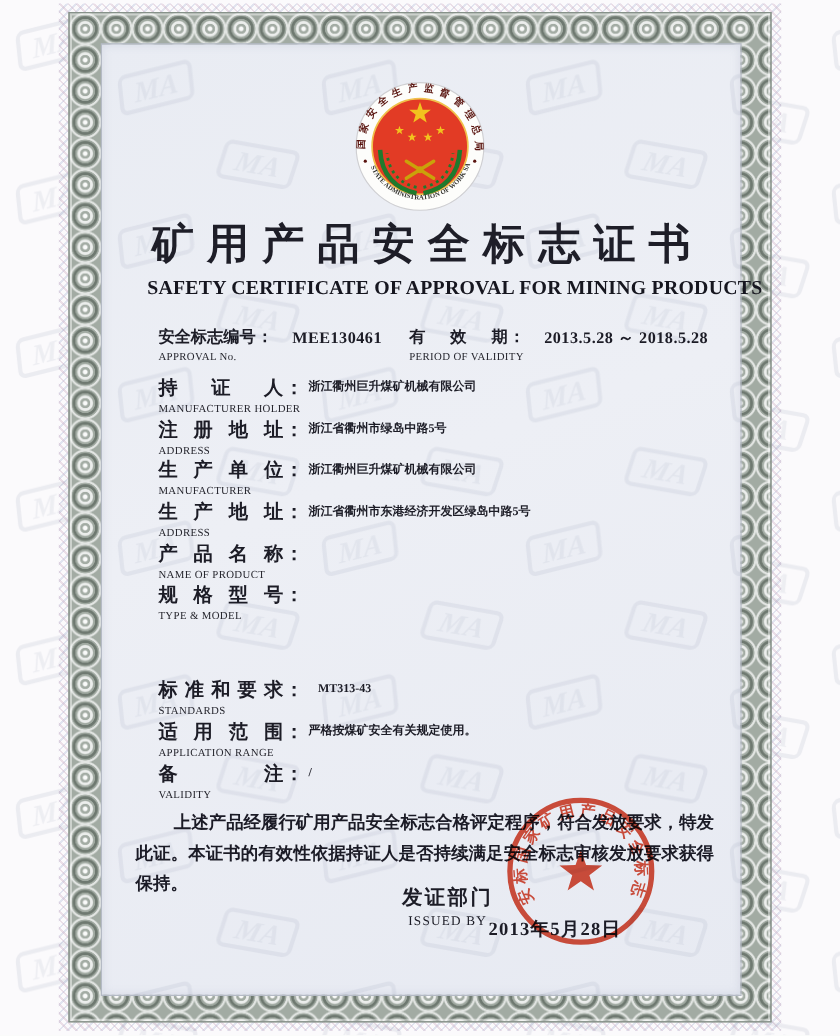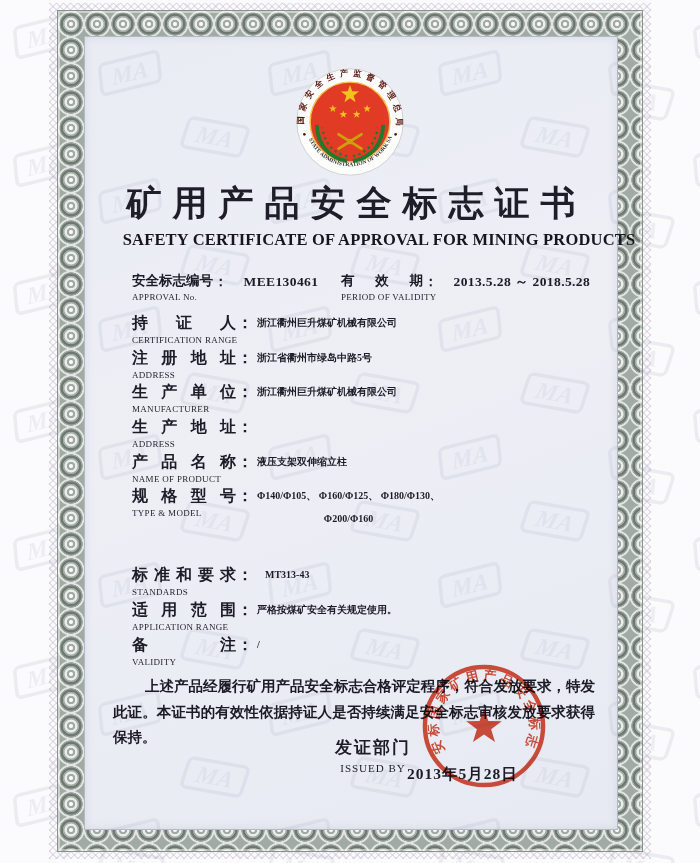--- a/index.html
+++ b/index.html
@@ -171,21 +171,21 @@
     </div>
     <div class="val">2013.5.28 ～ 2018.5.28</div>
   </div>
 
   <div class="field" style="top:313px">
     <div class="lab"><span class="zh zh-just" style="display: inline-flex; justify-content: space-between;">
           <span>持</span>
           <span>证</span>
           <span>人</span>
         </span><span class="colon">：</span>
-      <div class="en">CERTIFICATION RANGE</div></div>
+      <div class="en">MANUFACTURER HOLDER</div></div>
     <div class="val">浙江衢州巨升煤矿机械有限公司</div>
   </div>
   <div class="field" style="top:348px">
     <div class="lab"><span class="zh zh-just" style="display: inline-flex; justify-content: space-between;">
           <span>注</span>
           <span>册</span>
           <span>地</span>
           <span>址</span>
         </span><span class="colon">：</span>
       <div class="en">ADDRESS</div></div>
@@ -202,43 +202,39 @@
     <div class="val">浙江衢州巨升煤矿机械有限公司</div>
   </div>
   <div class="field" style="top:417px">
     <div class="lab"><span class="zh zh-just" style="display: inline-flex; justify-content: space-between;">
           <span>生</span>
           <span>产</span>
           <span>地</span>
           <span>址</span>
         </span><span class="colon">：</span>
       <div class="en">ADDRESS</div></div>
+    <div class="val">浙江省衢州市东港经济开发区绿岛中路5号</div>
   </div>
   <div class="field" style="top:452px">
     <div class="lab"><span class="zh zh-just" style="display: inline-flex; justify-content: space-between;">
           <span>产</span>
           <span>品</span>
           <span>名</span>
           <span>称</span>
         </span><span class="colon">：</span>
       <div class="en">NAME OF PRODUCT</div></div>
-    <div class="val">液压支架双伸缩立柱</div>
   </div>
   <div class="field" style="top:486px">
     <div class="lab"><span class="zh zh-just" style="display: inline-flex; justify-content: space-between;">
           <span>规</span>
           <span>格</span>
           <span>型</span>
           <span>号</span>
         </span><span class="colon">：</span>
       <div class="en">TYPE &amp; MODEL</div></div>
-    <div class="val">
-      <div>Φ140/Φ105、 Φ160/Φ125、 Φ180/Φ130、</div>
-      <div class="l2">Φ200/Φ160</div>
-    </div>
   </div>
   <div class="field" style="top:565px">
     <div class="lab"><span class="zh zh-just" style="display: inline-flex; justify-content: space-between;">
           <span>标</span>
           <span>准</span>
           <span>和</span>
           <span>要</span>
           <span>求</span>
         </span><span class="colon">：</span>
       <div class="en">STANDARDS</div></div>

